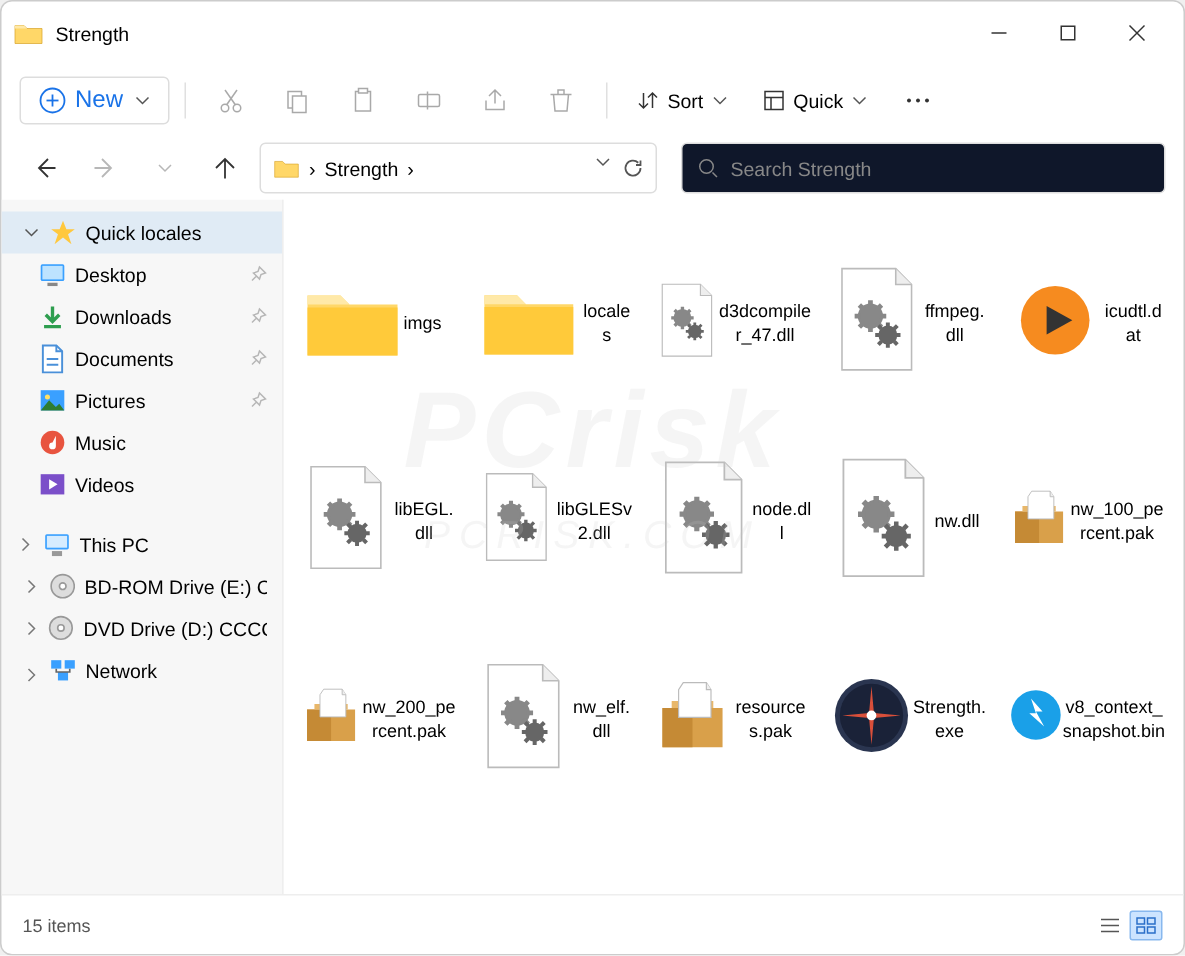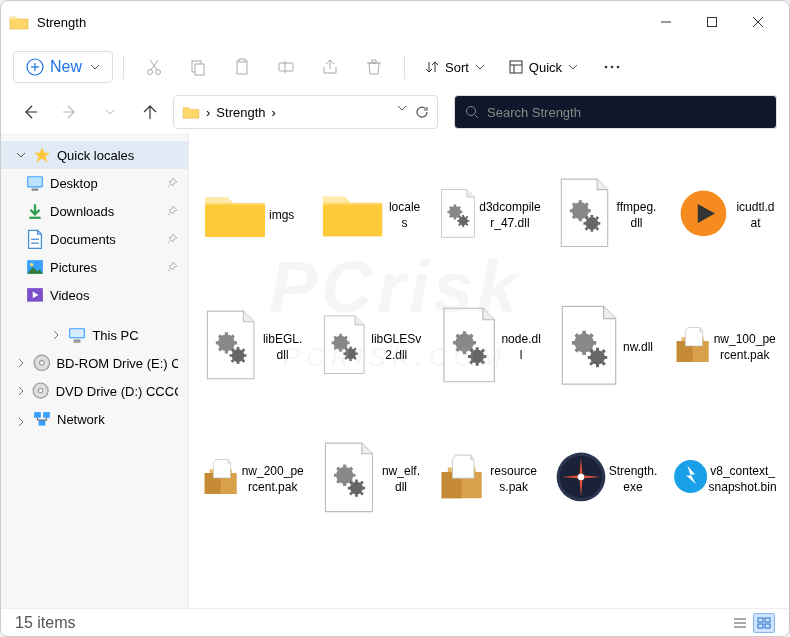--- a/index.html
+++ b/index.html
@@ -40,21 +40,21 @@
     .side-exp { width: 12px; display: flex; justify-content: center; }
     .side-icon { width: 18px; height: 16px; display: flex; align-items: center; justify-content: center; }
     .side-pin { margin-left: auto; opacity: 0.5; }
     
     .content { flex: 1; padding: 16px 8px; display: flex; flex-wrap: wrap; align-content: flex-start; gap: 4px 6px; overflow-y: auto; }
     .file-item { width: 112px; height: 128px; display: flex; align-items: center; justify-content: flex-start; padding: 8px 4px; cursor: pointer; border-radius: 3px; }
     .file-icon { width: 68px; height: 68px; display: flex; align-items: center; justify-content: center; }
     .file-label { font-size: 12px; text-align: center; margin-top: 6px; line-height: 1.3; word-break: break-all; }
     
     
-    .statusbar { height: 28px; border-top: 1px solid #eee; display: flex; align-items: center; padding: 0 14px; font-size: 16px; color: #555; }
+    .statusbar { height: 40px; border-top: 1px solid #eee; display: flex; align-items: center; padding: 0 14px; font-size: 12px; color: #555; }
     .view-toggles { margin-left: auto; display: flex; gap: 2px; }
     .view-tgl { width: 22px; height: 20px; display: flex; align-items: center; justify-content: center; cursor: pointer; border-radius: 2px; }
     .view-tgl.active { background: #cce4ff; border: 1px solid #88b8ee; }
     
     
     .watermark { position: absolute; top: 45%; left: 50%; transform: translate(-50%, -50%); font-size: 72px; font-weight: 800; color: rgba(200,200,200,0.18); letter-spacing: 4px; font-style: italic; pointer-events: none; z-index: 100; }
     .watermark-sub { position: absolute; top: 56%; left: 50%; transform: translate(-50%, -50%); font-size: 26px; color: rgba(200,200,200,0.18); font-style: italic; letter-spacing: 6px; pointer-events: none; z-index: 100; }
   </style>
 </head>
 <body>
@@ -280,31 +280,40 @@
                 <path d="M1 13 L6 7 L10 11 L12 9 L15 13 Z" fill="#2e7d32"></path>
               </svg>
             </span>
             <span>Pictures</span>
             <span class="side-pin"><svg width="11" height="11" viewBox="0 0 11 11">
                 <path d="M6 1 L10 5 L7 6 L6 9 L2 5 L5 4 Z M4 7 L1 10" fill="none" stroke="#777" stroke-width="1"></path>
               </svg></span>
           </div>
           <div class="side-item side-sub">
             <span class="side-icon">
+              <svg viewBox="0 0 16 16">
+                <circle cx="8" cy="8" r="7" fill="#e8543f"></circle>
+                <path d="M10 4 L10 10 A2 2 0 1 1 8 8" fill="#fff"></path>
+              </svg>
+            </span>
+            <span>Music</span>
+          </div>
+          <div class="side-item side-sub">
+            <span class="side-icon">
               <svg viewBox="0 0 16 14">
                 <rect x="1" y="1" width="14" height="12" fill="#7b4fc9"></rect>
                 <path d="M6 4 L11 7 L6 10 Z" fill="#fff"></path>
               </svg>
             </span>
             <span>Videos</span>
           </div>
         </div>
       <div style="height:12px"></div>
       <div id="root-items">
-          <div class="side-item" style="padding-left: 10px; justify-content: center;">
+          <div class="side-item" style="padding-left: 10px;">
             <span class="side-exp">
               <svg width="6" height="10">
                 <path d="M1 1 L5 5 L1 9" fill="none" stroke="#777"></path>
               </svg>
             </span>
             <span class="side-icon">
               <svg viewBox="0 0 16 14">
                 <rect x="1" y="1" width="14" height="9" rx="1" fill="#3aa0ff"></rect>
                 <rect x="2" y="2" width="12" height="7" fill="#d6ecff"></rect>
                 <rect x="5" y="11" width="6" height="3" fill="#999"></rect>

